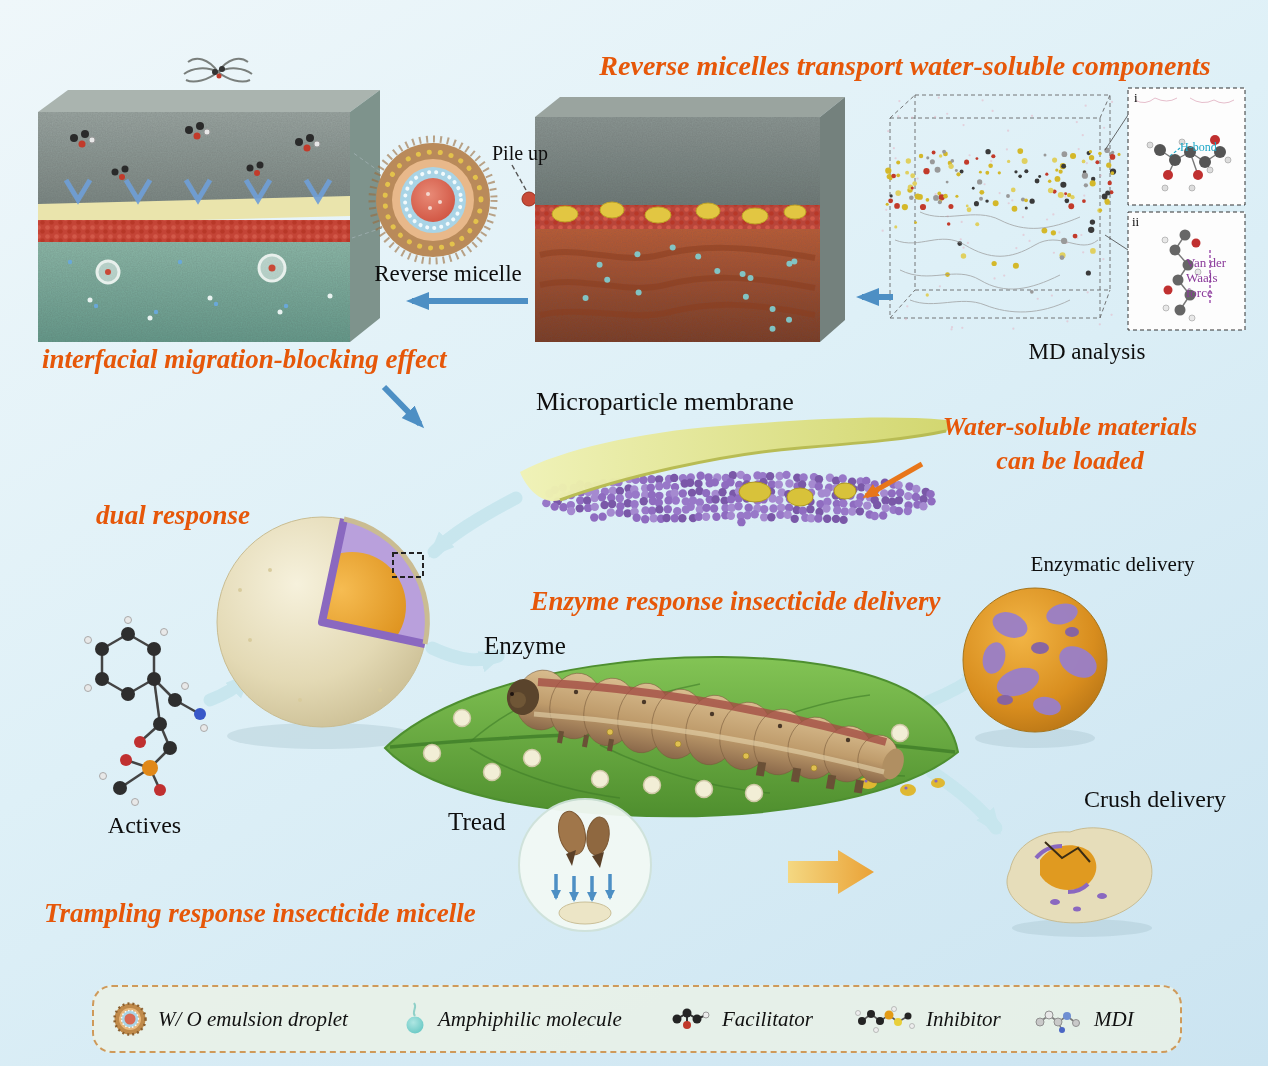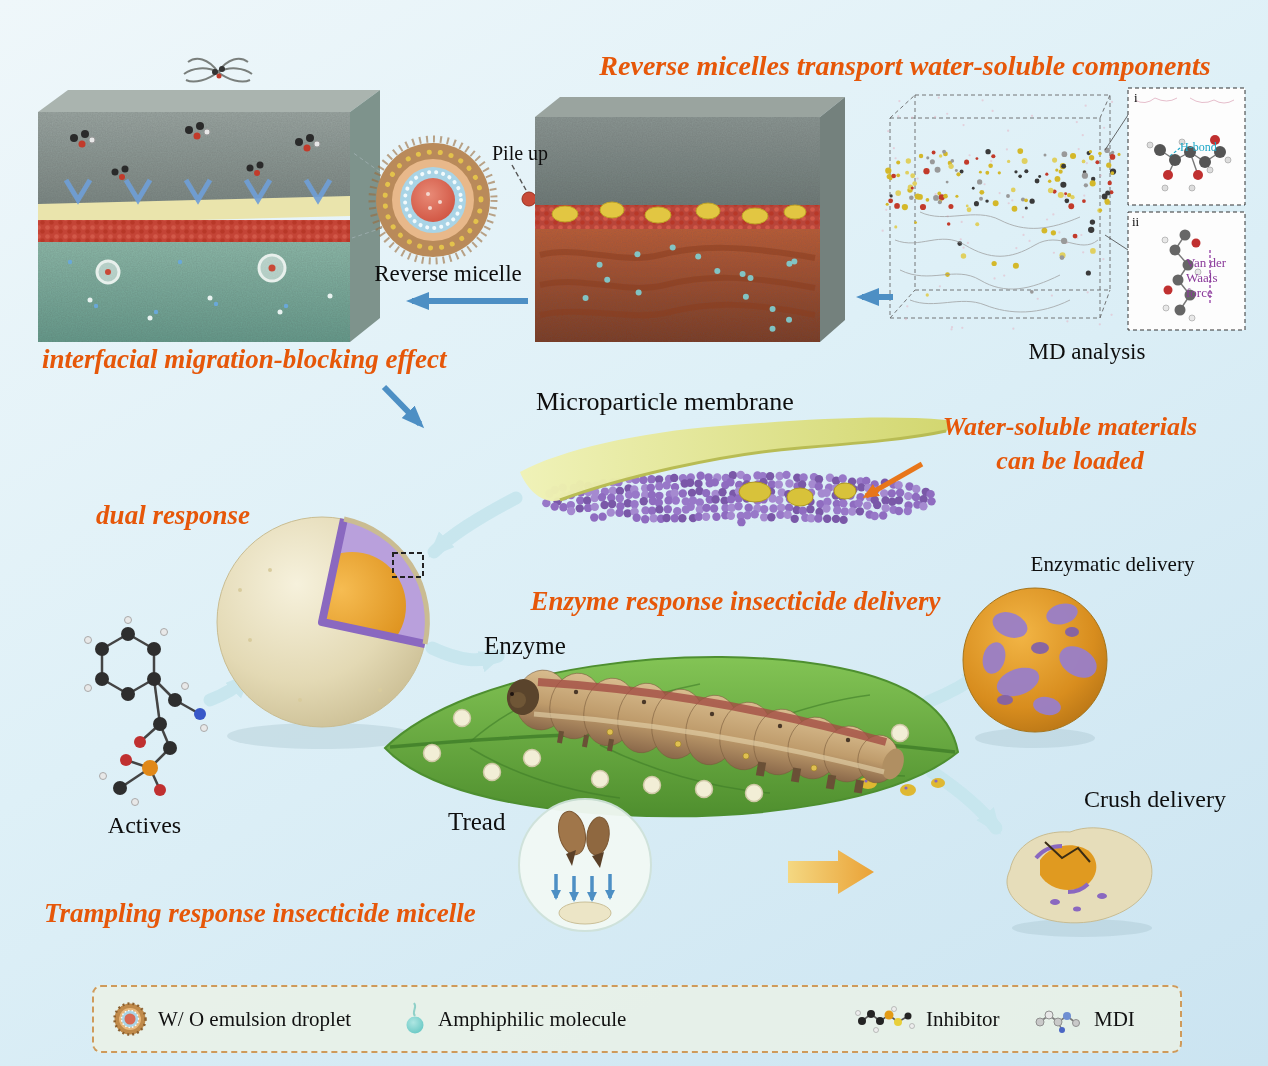--- a/index.html
+++ b/index.html
@@ -4,21 +4,21 @@
 <style>
   html,body{margin:0;padding:0;background:#fff}
   #fig{position:relative;width:1268px;height:1066px;overflow:hidden;
        background:linear-gradient(150deg,#eff7fa 0%,#def0f7 45%,#cbe4f1 100%);}
   #art{position:absolute;left:0;top:0}
   .t{position:absolute;white-space:nowrap;line-height:1.15}
   .orange{font-family:"Liberation Serif",serif;font-style:italic;font-weight:bold;color:#e65709}
   .black{font-family:"Liberation Serif",serif;color:#0e0e0e}
   .ctr{text-align:center}
   #legend{position:absolute;left:92px;top:985px;width:1086px;height:64px;
-          border:2.5px dashed #cf9a5a;border-radius:9px;background:rgba(236,242,230,.78);}
+          border:2.5px dashed #cf9a5a;border-radius:20px;background:rgba(236,242,230,.78);font-style:italic;}
   .li{position:absolute;top:0;height:100%;display:flex;align-items:center;gap:10px}
   .li span{font-family:"Liberation Serif",serif;font-size:21px;color:#111;white-space:nowrap}
 </style>
 </head>
 <body>
 
 <div id="fig">
 
 <svg id="art" width="1268" height="1066" viewBox="0 0 1268 1066">
 <defs>
@@ -1067,20 +1067,36 @@
     </svg>
     <span>W/ O emulsion droplet</span>
   </div>
   <div class="li" style="left:308px">
     <svg width="26" height="34" viewBox="0 0 26 34">
       <path d="M13,14 C9,9 16,6 12,1" stroke="#8fd0c8" stroke-width="2" fill="none"></path>
       <circle cx="13" cy="23" r="8.5" fill="url(#gAmph)"></circle>
     </svg>
     <span>Amphiphilic molecule</span>
   </div>
+  <div class="li" style="left:576px">
+    <svg width="42" height="30" viewBox="0 0 42 30">
+      <g stroke="#333" stroke-width="2">
+            <line x1="7" y1="15" x2="17" y2="9"></line>
+            <line x1="17" y1="9" x2="27" y2="15"></line>
+            <line x1="17" y1="9" x2="17" y2="21"></line>
+            <line x1="27" y1="15" x2="36" y2="11"></line>
+          </g>
+      <circle cx="7" cy="15" r="4.5" fill="#242424"></circle>
+          <circle cx="17" cy="9" r="4.5" fill="#242424"></circle>
+          <circle cx="27" cy="15" r="4.5" fill="#242424"></circle>
+      <circle cx="17" cy="21" r="4" fill="#c0392b"></circle>
+          <circle cx="36" cy="11" r="3" fill="#ededed" stroke="#999"></circle>
+    </svg>
+    <span>Facilitator</span>
+  </div>
   <div class="li" style="left:760px">
     <svg width="62" height="32" viewBox="0 0 62 32">
       <g stroke="#555" stroke-width="1.6">
             <line x1="8" y1="18" x2="17" y2="11"></line>
             <line x1="17" y1="11" x2="26" y2="18"></line>
             <line x1="26" y1="18" x2="35" y2="12"></line>
             <line x1="35" y1="12" x2="44" y2="19"></line>
             <line x1="44" y1="19" x2="54" y2="13"></line>
           </g>
       <circle cx="8" cy="18" r="4" fill="#242424"></circle>

